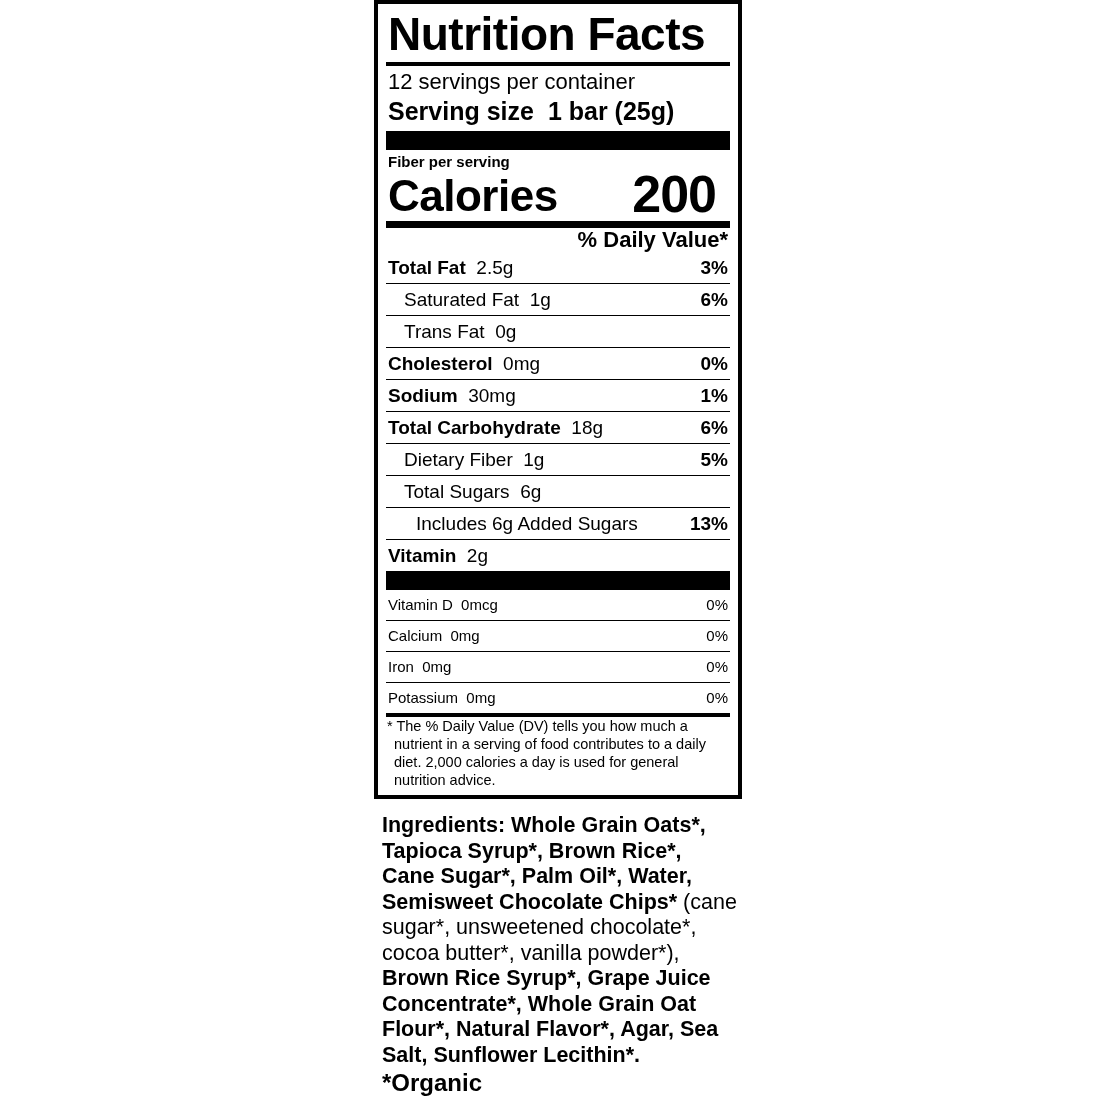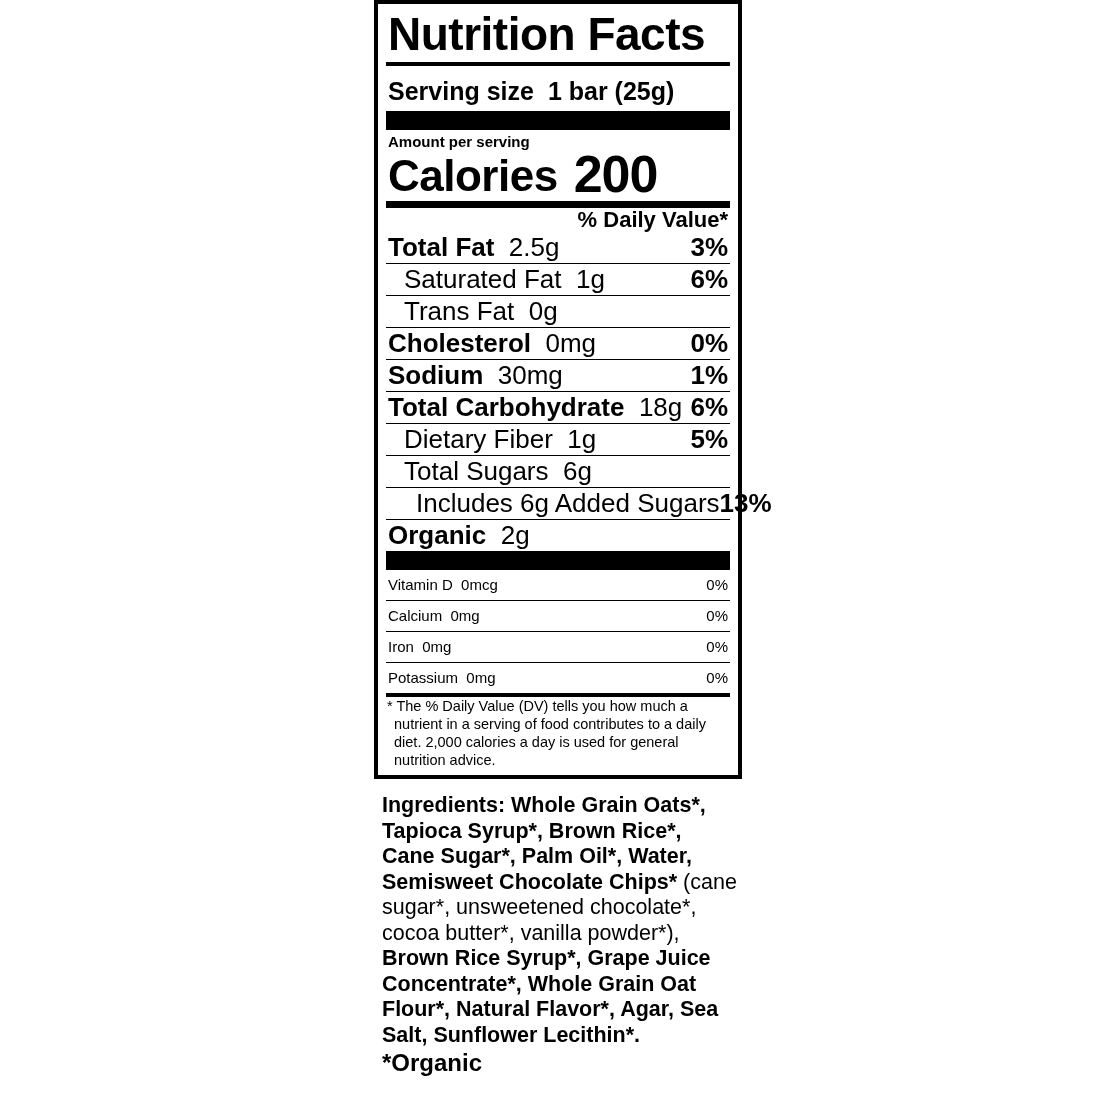--- a/index.html
+++ b/index.html
@@ -48,36 +48,37 @@
 
   .servings {
     font-size: 22px;
     line-height: 28px;
     margin: 2px 0 0 2px;
   }
   .serving-size {
     font-weight: bold;
     font-size: 25px;
     line-height: 31px;
-    margin: 10px 0 4px 2px;
+    margin: 0 0 4px 2px;
     display: flex;
   }
   .serving-size .ss-label { margin-right: 14px; }
 
   .amount-per {
     font-weight: bold;
     font-size: 15px;
     line-height: 19px;
     margin: 2px 0 0 2px;
   }
 
   .cal-row {
     display: flex;
     align-items: flex-end;
-    margin: -4px 0 0 2px;
+    justify-content: space-between;
+    margin: -4px 12px 0 2px;
     gap: 16px;
   }
   .cal-label {
     font-weight: bold;
     font-size: 44px;
     line-height: 50px;
     letter-spacing: -0.5px;
   }
   .cal-value {
     font-weight: bold;
@@ -92,21 +93,21 @@
     font-weight: bold;
     font-size: 22px;
     line-height: 22px;
     padding: 1px 2px 1px 0;
   }
 
   .nf-line {
     display: flex;
     justify-content: space-between;
     align-items: baseline;
-    font-size: 26px;
+    font-size: 19px;
     line-height: 25px;
     padding: 3px 2px 3px 2px;
   }
   .nf-line .nm { white-space: nowrap; }
   .nf-line .nm b { font-weight: bold; }
   .nf-line .pct { font-weight: bold; white-space: nowrap; }
   .indent1 { padding-left: 18px; }
   .indent2 { padding-left: 30px; }
 
   .vit-line {
@@ -143,29 +144,30 @@
 </head>
 <body>
 
 <div id="label-wrap">
 
   <div class="nf-panel">
 
     <div class="nf-title">Nutrition  Facts</div>
     <div class="rule-med"></div>
 
+    <div class="servings">12 servings per container</div>
 
     <div class="serving-size">
       <span class="ss-label">Serving size</span>
       <span>1 bar (25g)</span>
     </div>
 
     <div class="rule-thick"></div>
 
-    <div class="amount-per">Amount per serving</div>
+    <div class="amount-per">Fiber per serving</div>
 
     <div class="cal-row">
       <span class="cal-label">Calories</span>
       <span class="cal-value">200</span>
     </div>
 
     <div class="rule-calline"></div>
 
     <div class="dv-header">% Daily Value*</div>
 
@@ -209,21 +211,21 @@
           <span class="nm">Total Sugars&nbsp; 6g</span>
           <span class="pct"></span>
         </div>
         <div class="rule-thin"></div>
         <div class="nf-line indent2">
           <span class="nm">Includes 6g Added Sugars</span>
           <span class="pct">13%</span>
         </div>
         <div class="rule-thin"></div>
         <div class="nf-line">
-          <span class="nm"><b>Organic</b>&nbsp; 2g</span>
+          <span class="nm"><b>Vitamin</b>&nbsp; 2g</span>
           <span class="pct"></span>
         </div>
       </div>
 
     <div class="rule-thick"></div>
 
     <div id="vitamin-rows">
         <div class="vit-line">
           <span>Vitamin D&nbsp; 0mcg</span>
           <span>0%</span>

